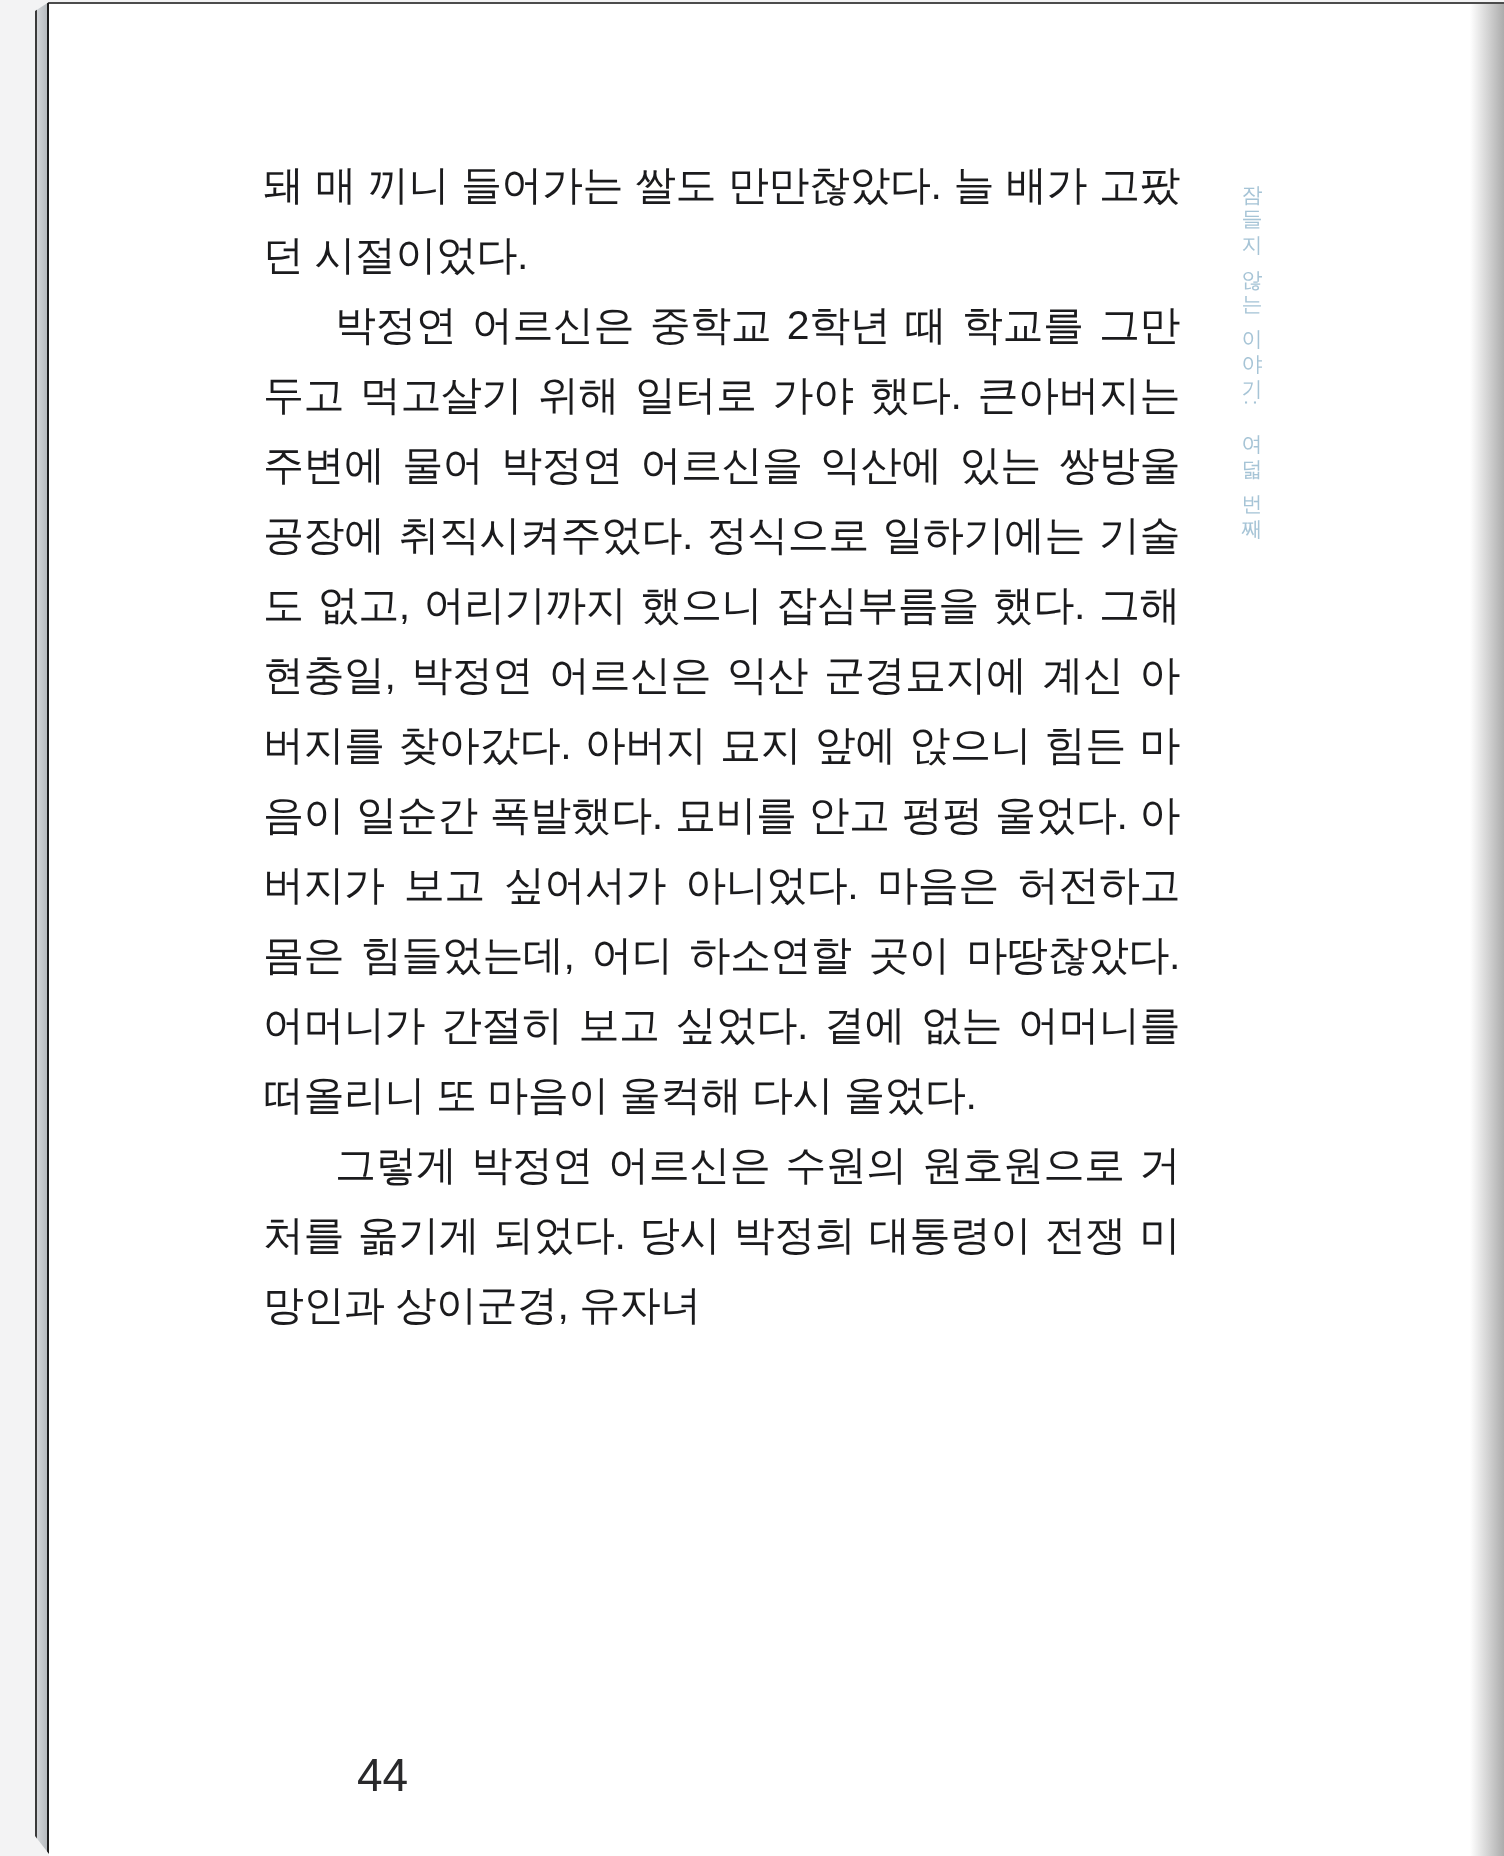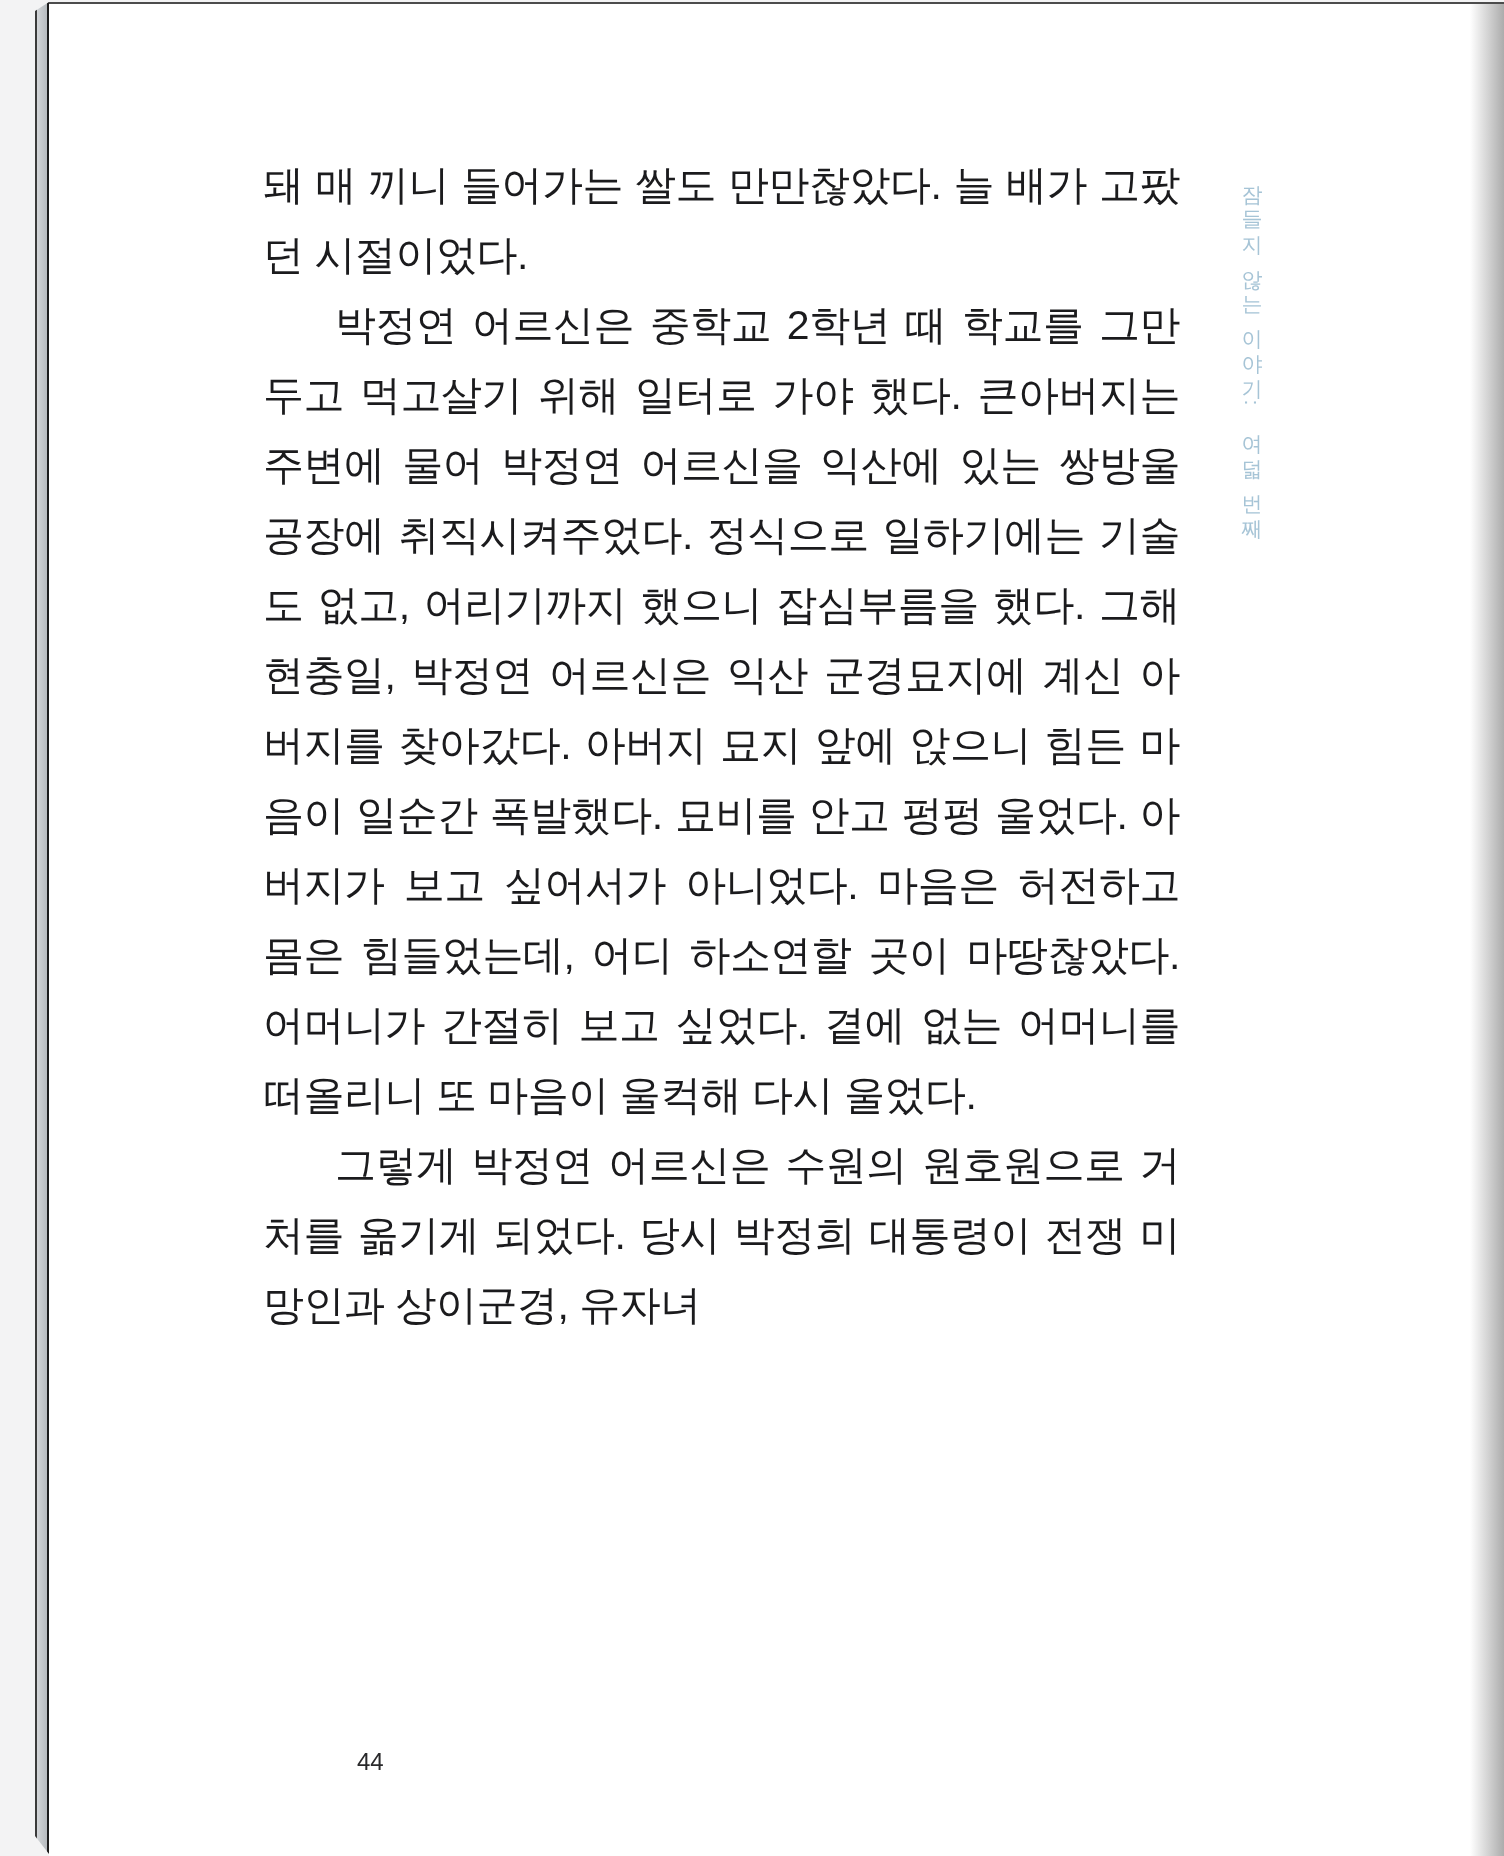--- a/index.html
+++ b/index.html
@@ -68,21 +68,21 @@
     writing-mode: vertical-rl;
     font-size: 21px;
     letter-spacing: 4px;
     color: #a6c4d6;
     white-space: nowrap;
   }
   .page-number {
     position: absolute;
     left: 308px;   
     top: 1744px;
-    font-size: 24px;
+    font-size: 46px;
     color: #29292b;
   }
 </style>
 </head>
 <body>
 
 <div class="stage">
   <div class="page-edge"></div>
   <div class="page">
     <div class="body-text">

